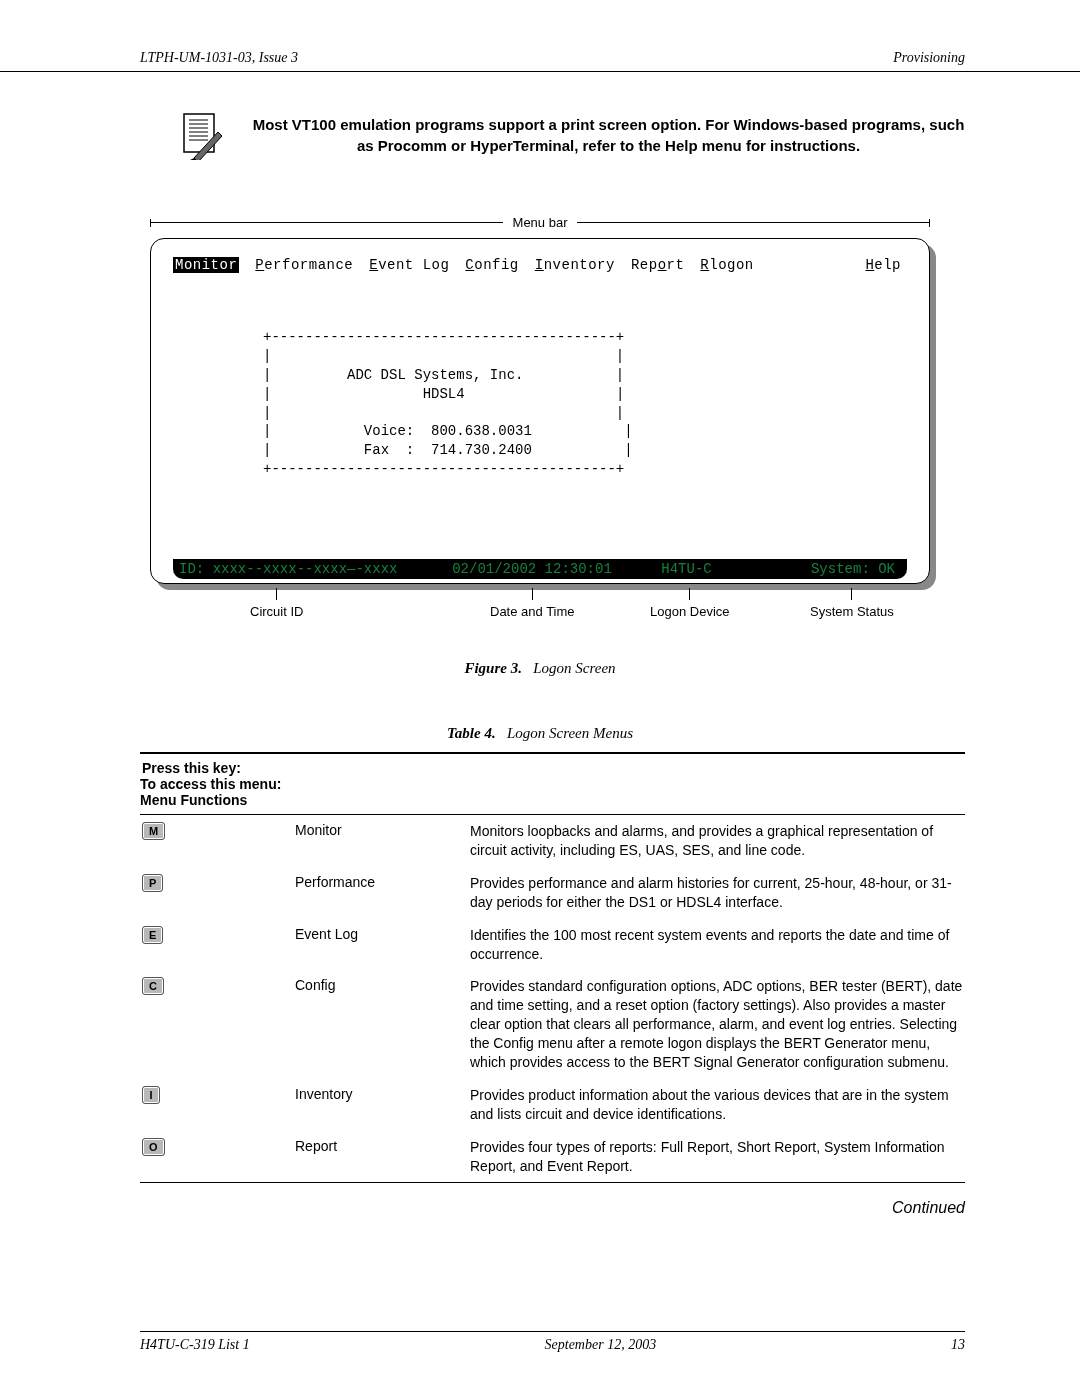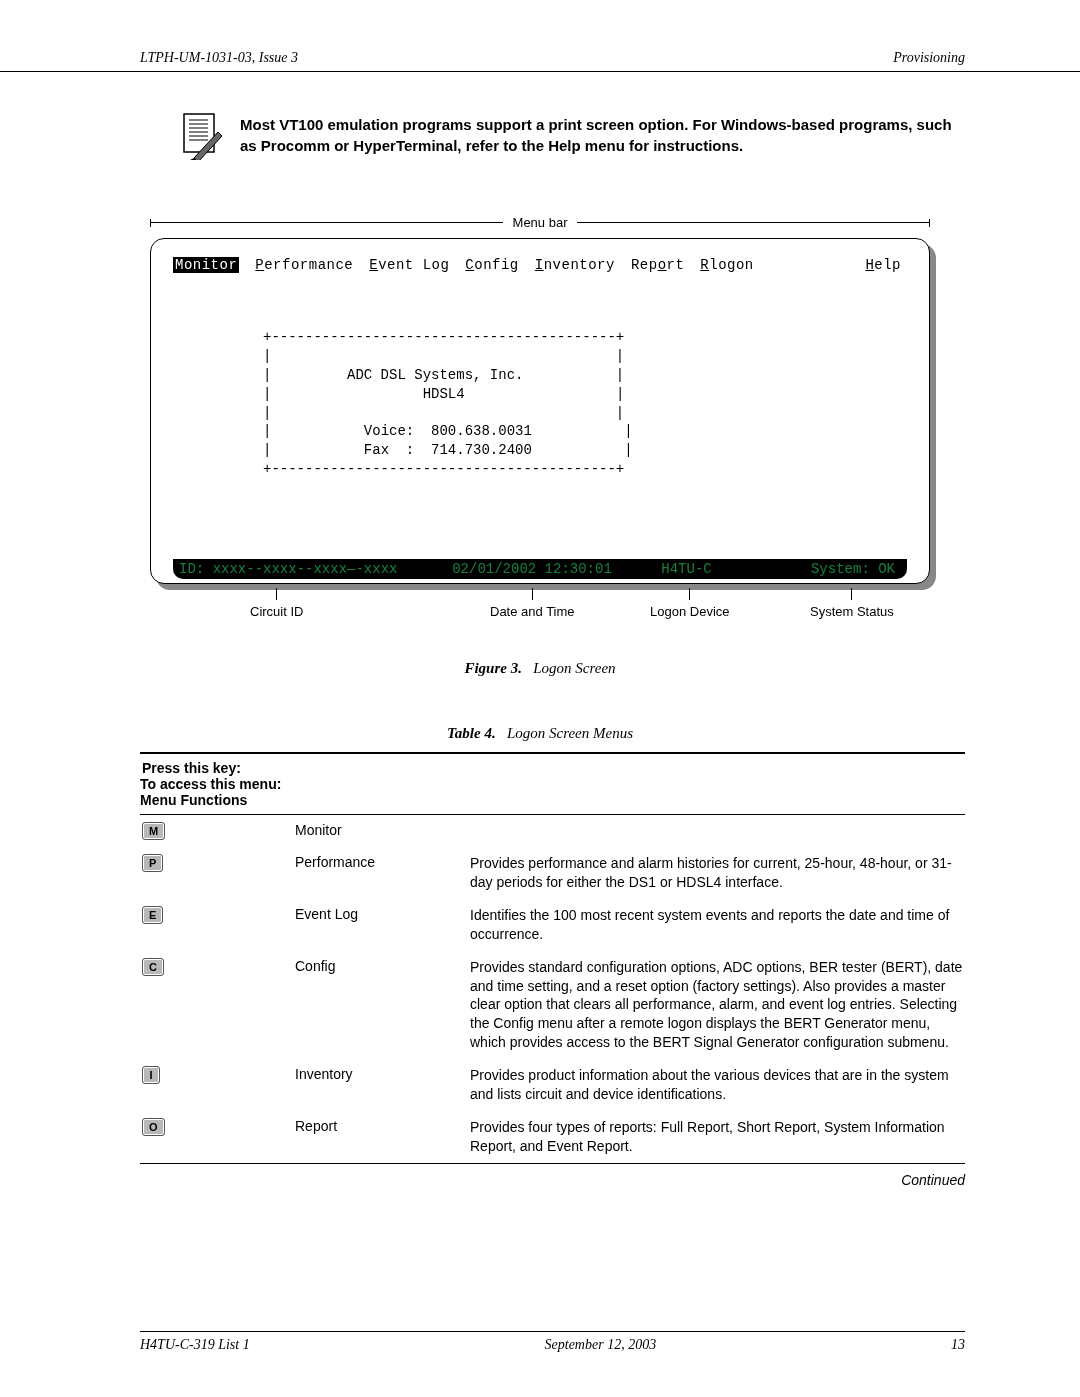--- a/index.html
+++ b/index.html
@@ -17,21 +17,22 @@
       font-style: italic;
       font-size: 14px;
       padding: 50px 115px 5px 140px;
       border-bottom: 1px solid #000;
       margin: 0 0 0 0;
     }
     .note-row {
       display: flex;
       align-items: flex-start;
       margin: 40px 115px 0 180px;
-      gap: 18px;
+      gap: 30px;
+      text-align: center;
     }
     .note-icon {
       width: 42px;
       height: 48px;
       flex-shrink: 0;
       position: relative;
     }
     .note-icon svg { width: 100%; height: 100%; }
     .note-text {
       font-family: Arial, Helvetica, sans-serif;
@@ -187,22 +188,22 @@
       font-family: Arial, sans-serif;
       line-height: 16px;
       min-width: 18px;
       text-align: center;
       box-shadow: inset 0 0 0 1px #fff;
     }
     .mt-foot {
       border-top: 1px solid #000;
       text-align: right;
       font-style: italic;
-      padding-top: 8px;
-      font-size: 14px;
+      padding-top: 16px;
+      font-size: 16px;
     }
     .footer-bar {
       position: absolute;
       bottom: 44px;
       left: 140px;
       right: 115px;
       border-top: 1px solid #000;
       display: flex;
       justify-content: space-between;
       font-style: italic;
@@ -300,20 +301,21 @@
 <div class="menu-table">
   <div class="mt-head">
     <div class="mt-col1">Press this key:</div>
     <div class="mt-col2">To access this menu:</div>
     <div class="mt-col3">Menu Functions</div>
   </div>
   <div id="table-rows">
       <div class="mt-row">
         <div class="mt-col1"><span class="key-badge">M</span></div>
         <div class="mt-col2">Monitor</div>
+        <div class="mt-col3">Monitors loopbacks and alarms, and provides a graphical representation of circuit activity, including ES, UAS, SES, and line code.</div>
       </div>
       <div class="mt-row">
         <div class="mt-col1"><span class="key-badge">P</span></div>
         <div class="mt-col2">Performance</div>
         <div class="mt-col3">Provides performance and alarm histories for current, 25-hour, 48-hour, or 31-day periods for either the DS1 or HDSL4 interface.</div>
       </div>
       <div class="mt-row">
         <div class="mt-col1"><span class="key-badge">E</span></div>
         <div class="mt-col2">Event Log</div>
         <div class="mt-col3">Identifies the 100 most recent system events and reports the date and time of occurrence.</div>

